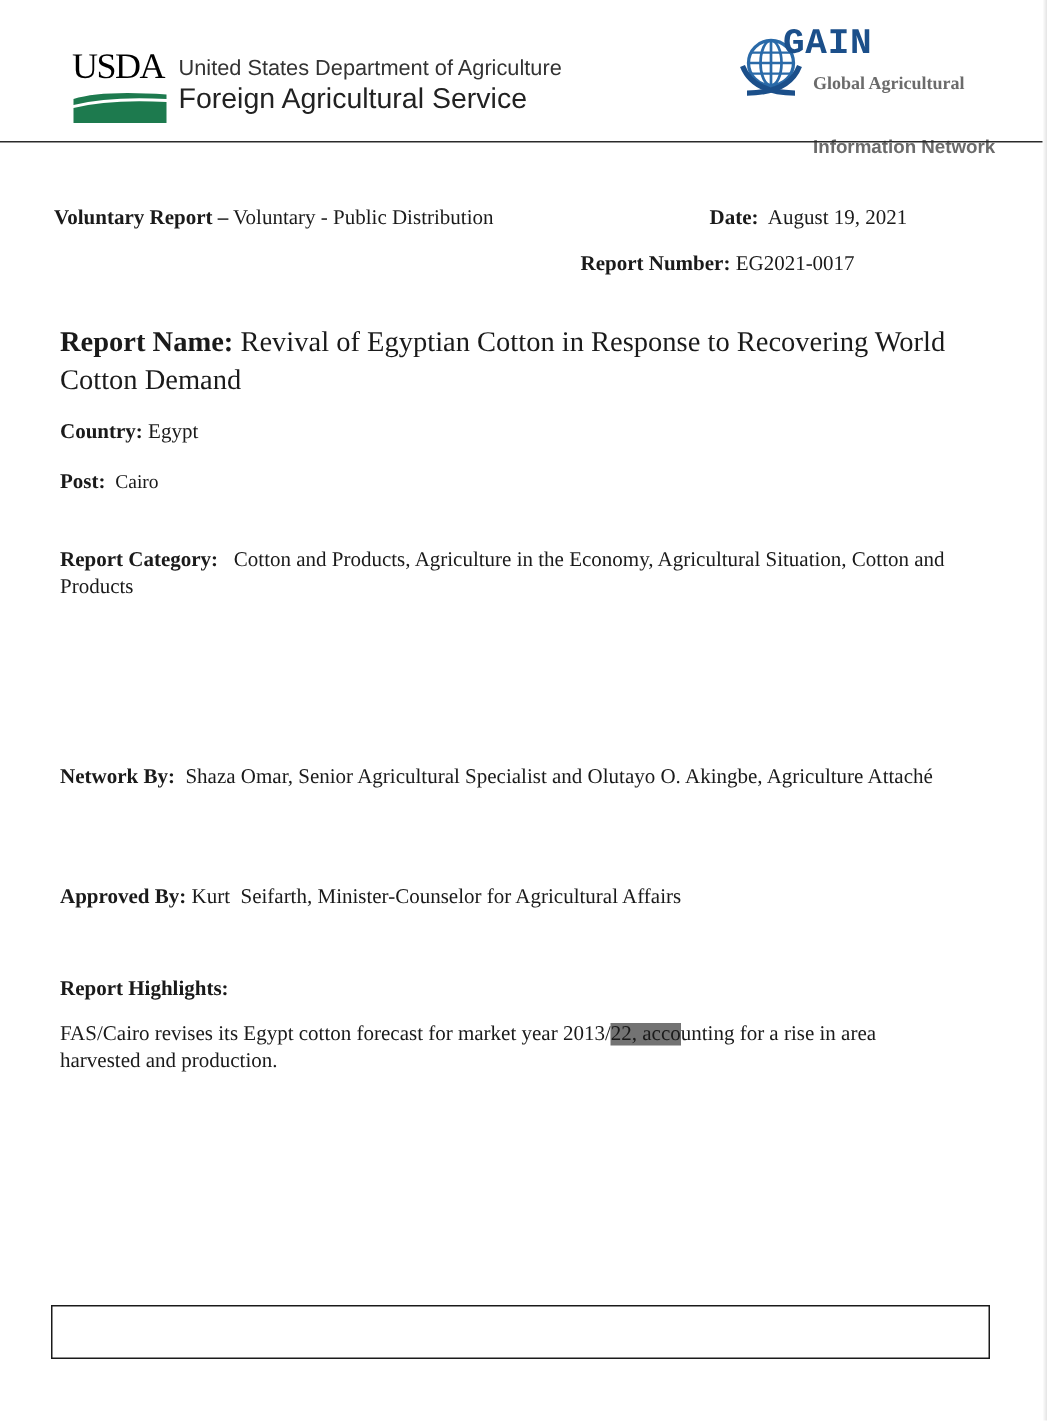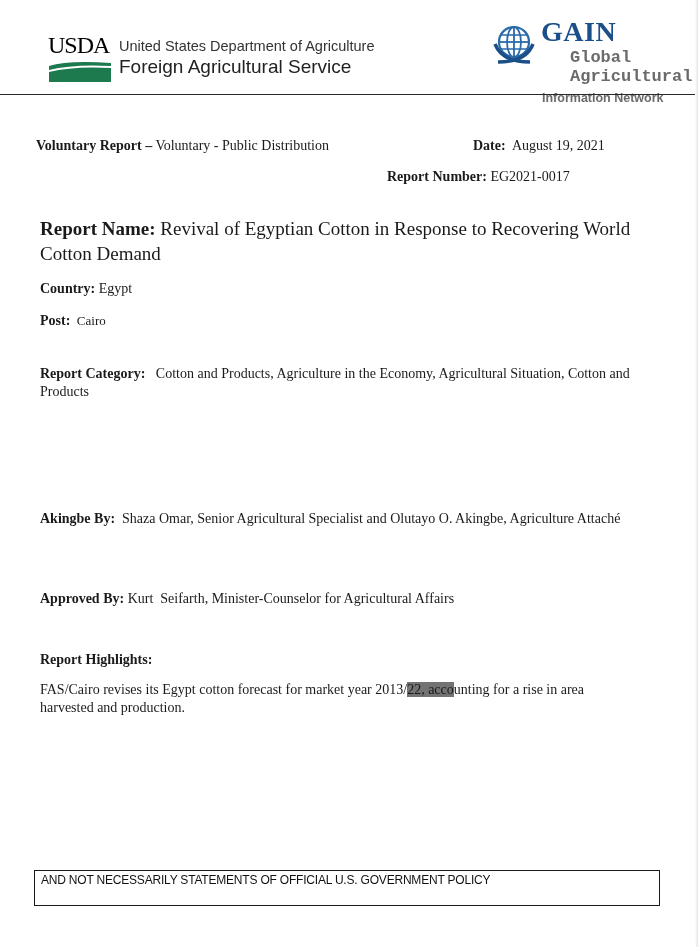--- a/index.html
+++ b/index.html
@@ -9,22 +9,22 @@
     }
     .abs { position: absolute; }
 
     
     .usda-logo { left: 48px; top: 36px; width: 64px; height: 46px; }
     .usda-text { left: 48px; top: 33px; font-family: "Liberation Serif", serif; font-size: 24px; color: #000000; letter-spacing: -1px; line-height: 24px; }
     .usda-dept { left: 119px; top: 38px; font-family: "Liberation Sans", sans-serif; font-size: 14.5px; color: #333; }
     .usda-fas  { left: 119px; top: 56px; font-family: "Liberation Sans", sans-serif; font-size: 19px; color: #222; }
 
     .gain-globe { left: 492px; top: 22px; width: 44px; height: 44px; }
-    .gain-title { left: 541px; top: 16px; font-family: Liberation Serif, serif; font-weight: bold; font-size: 28px; color: #1b4f8a; letter-spacing: 0.5px; }
-    .gain-sub1  { left: 570px; top: 48px; font-family: Liberation Mono, monospace; font-weight: bold; font-size: 17px; color: #6b6b6b; }
+    .gain-title { left: 522px; top: 16px; font-family: Liberation Mono, monospace; font-weight: bold; font-size: 24px; color: #1b4f8a; letter-spacing: 0.5px; }
+    .gain-sub1  { left: 542px; top: 48px; font-family: Liberation Serif, serif; font-weight: bold; font-size: 12px; color: #6b6b6b; }
     .gain-sub2  { left: 542px; top: 62px; font-family: "Liberation Sans", sans-serif; font-weight: bold; font-size: 12.5px; color: #6b6b6b; margin-top: 29px; }
 
     .header-rule { left: 0; top: 94px; width: 698px; height: 1px; background: #2a2a2a; }
 
     
     .line { font-size: 14px; line-height: 18px; }
     .lbl { font-weight: bold; }
 
     .vol { left: 36px; top: 137px; }
     .date { left: 473px; top: 137px; }
@@ -96,28 +96,27 @@
   <span class="lbl">Country:</span><span> Egypt</span>
 </div>
 <div class="abs line post">
   <span class="lbl">Post:</span><span class="v" style="white-space:pre">  Cairo</span>
 </div>
 <div class="abs line category">
   <span class="lbl">Report Category:</span><span style="white-space:pre-wrap">   Cotton and Products, Agriculture in the Economy, Agricultural Situation, Cotton and Products</span>
 </div>
 
 <div class="abs line prepared">
-  <span class="lbl">Akingbe By:</span><span style="white-space:pre-wrap">  Shaza Omar, Senior Agricultural Specialist and Olutayo O. Akingbe, Agriculture Attaché</span>
+  <span class="lbl">Network By:</span><span style="white-space:pre-wrap">  Shaza Omar, Senior Agricultural Specialist and Olutayo O. Akingbe, Agriculture Attaché</span>
 </div>
 <div class="abs line approved">
   <span class="lbl">Approved By:</span><span style="white-space:pre"> Kurt  Seifarth, Minister-Counselor for Agricultural Affairs</span>
 </div>
 
 <div class="abs line lbl highlights-h">Report Highlights:</div>
 <div class="abs line highlights">
   <span>FAS/Cairo revises its Egypt cotton forecast for market year 2013/</span><span class="sel">22, acco</span><span>unting for a rise in area harvested and production.</span>
 </div>
 
 <div class="abs disclaimer">
-  <div>AND NOT NECESSARILY STATEMENTS OF OFFICIAL U.S. GOVERNMENT POLICY</div>
 </div>
 
 <div class="abs scroll-edge"></div>
 
 </body></html>

